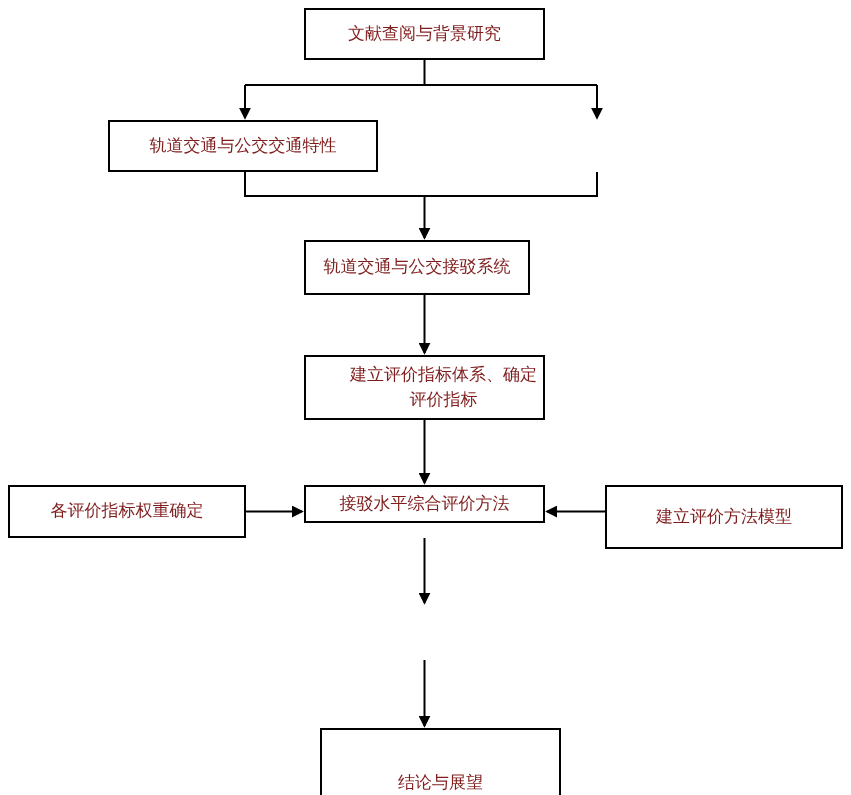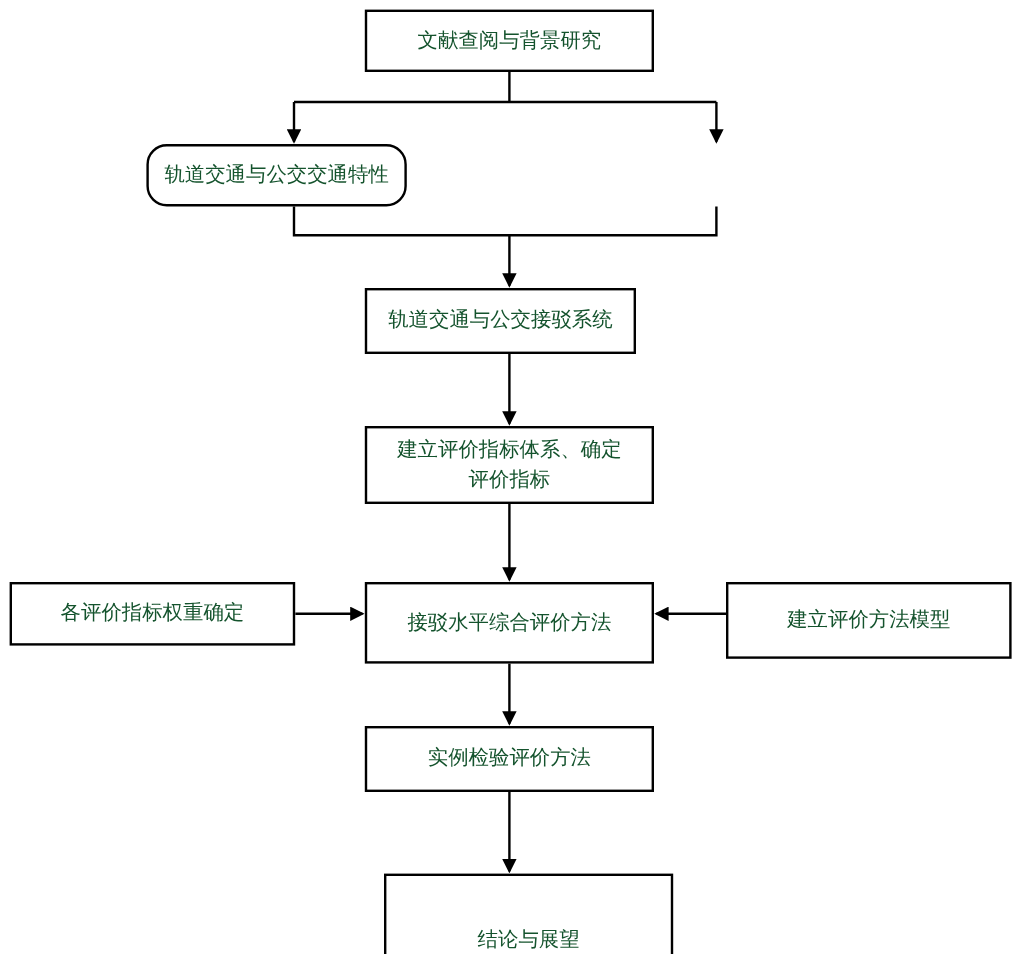--- a/index.html
+++ b/index.html
@@ -25,21 +25,21 @@
     position: absolute;
     background: #ffffff;
     border: 2px solid #000000;
     display: flex;
     align-items: center;
     justify-content: center;
     text-align: center;
     font-size: 17px;
     font-weight: 500;
     line-height: 1.45;
-    color: #14532d;
+    color: #7f1d1d;
     z-index: 2;
   }
   .node span {
     white-space: pre-line;
     display: block;
     padding: 0 6px;
   }
 </style>
 </head>
 <body>
@@ -73,47 +73,44 @@
       <line x1="424.5" y1="538" x2="424.5" y2="603" marker-end="url(#arrow)"></line>
 
       <line x1="424.5" y1="660" x2="424.5" y2="726" marker-end="url(#arrow)"></line>
     </g>
   </svg>
 
   <div class="node" style="left:304px; top:8px; width:241px; height:52px;">
     <span>文献查阅与背景研究</span>
   </div>
 
-  <div class="node" style="left:122px; top:120px; width:217px; height:52px;border-radius:17px;">
+  <div class="node" style="left:108px; top:120px; width:270px; height:52px;">
     <span>轨道交通与公交交通特性</span>
   </div>
 
 
   <div class="node" style="left:304px; top:240px; width:226px; height:55px;">
     <span>轨道交通与公交接驳系统</span>
   </div>
 
-  <div class="node" style="left:304px; top:355px; width:241px; height:65px;">
+  <div class="node" style="left:304px; top:355px; width:241px; height:65px;justify-content:flex-end;">
     <span>建立评价指标体系、确定
 评价指标</span>
   </div>
 
   <div class="node" style="left:8px; top:485px; width:238px; height:53px;">
     <span>各评价指标权重确定</span>
   </div>
 
-  <div class="node" style="left:304px; top:485px; width:241px; height:68px;font-family:Liberation Serif, serif;">
+  <div class="node" style="left:304px; top:485px; width:241px; height:38px;font-family:Liberation Serif, serif;">
     <span>接驳水平综合评价方法</span>
   </div>
 
   <div class="node" style="left:605px; top:485px; width:238px; height:64px;">
     <span>建立评价方法模型</span>
   </div>
 
-  <div class="node" style="left:304px; top:605px; width:241px; height:55px;">
-    <span>实例检验评价方法</span>
-  </div>
 
   <div class="node" style="left:320px; top:728px; width:241px; height:70px;align-items:flex-end;">
     <span>结论与展望</span>
   </div>
 
 </div>
 
 </body></html>

